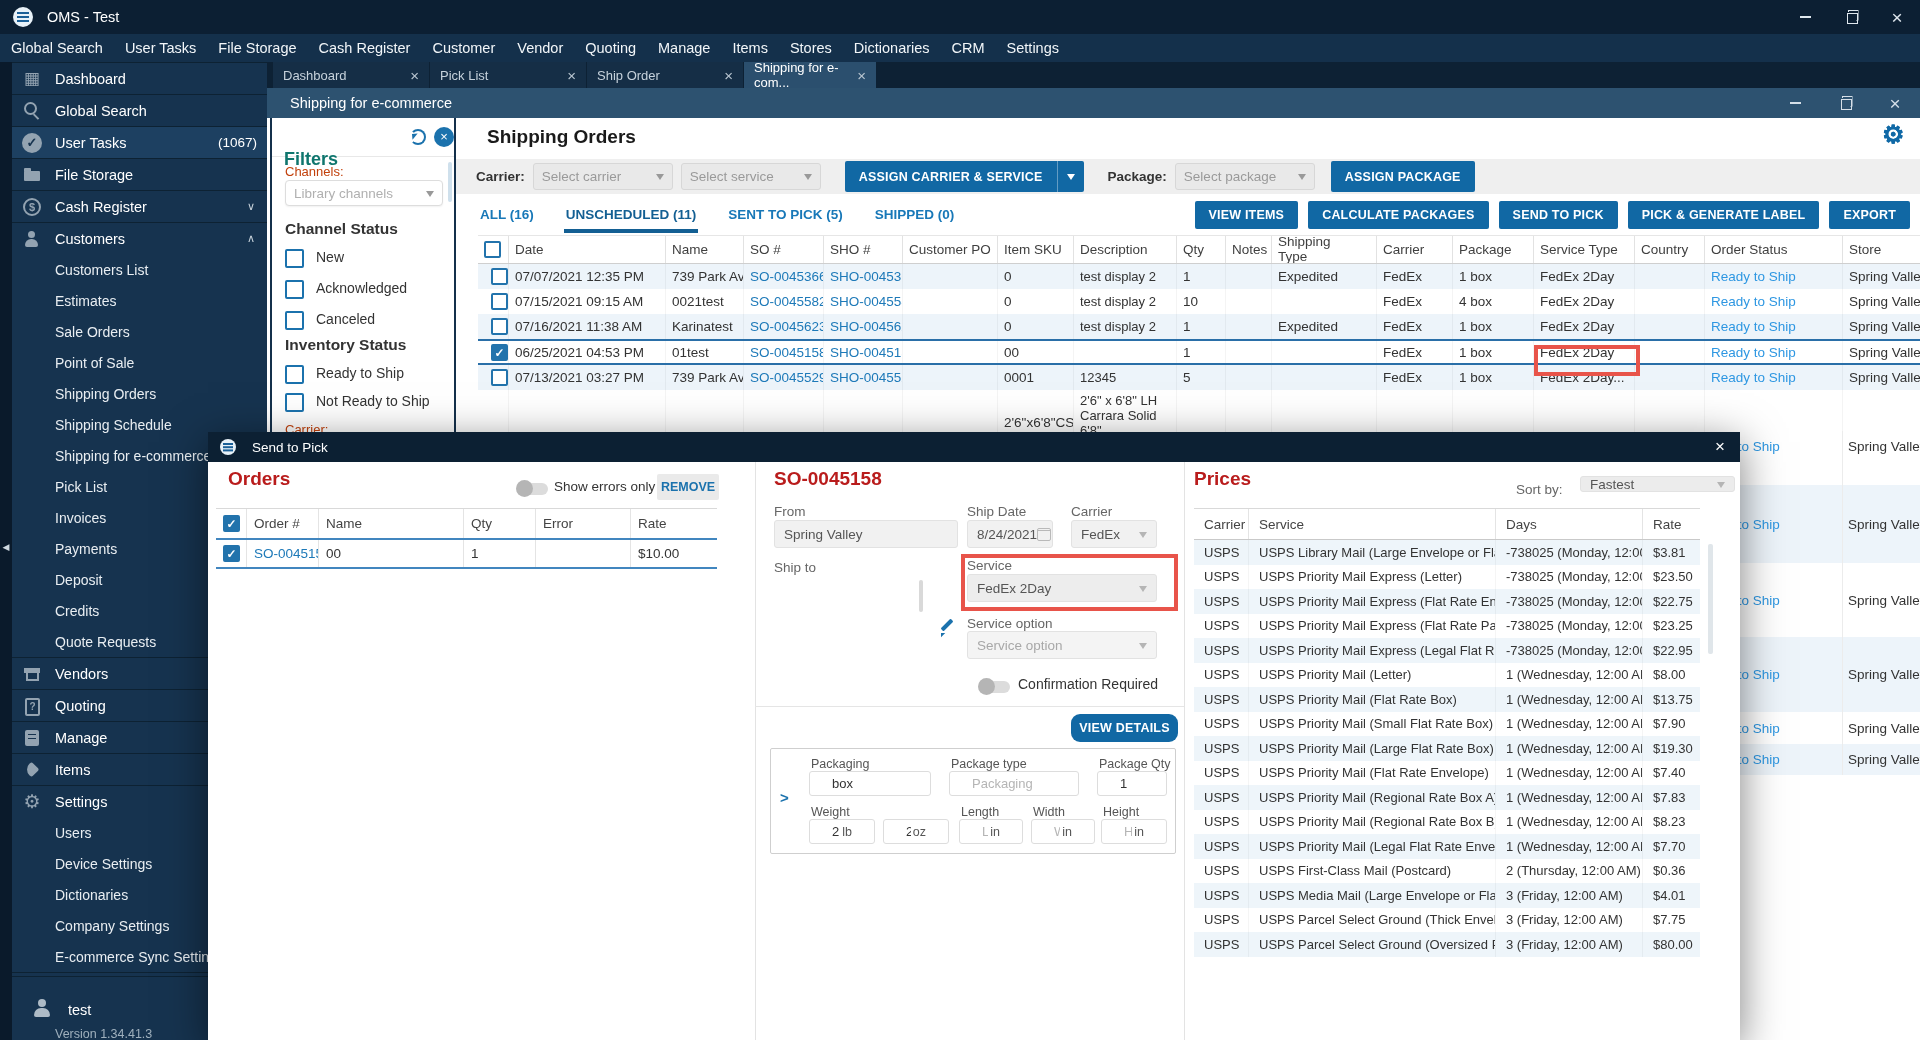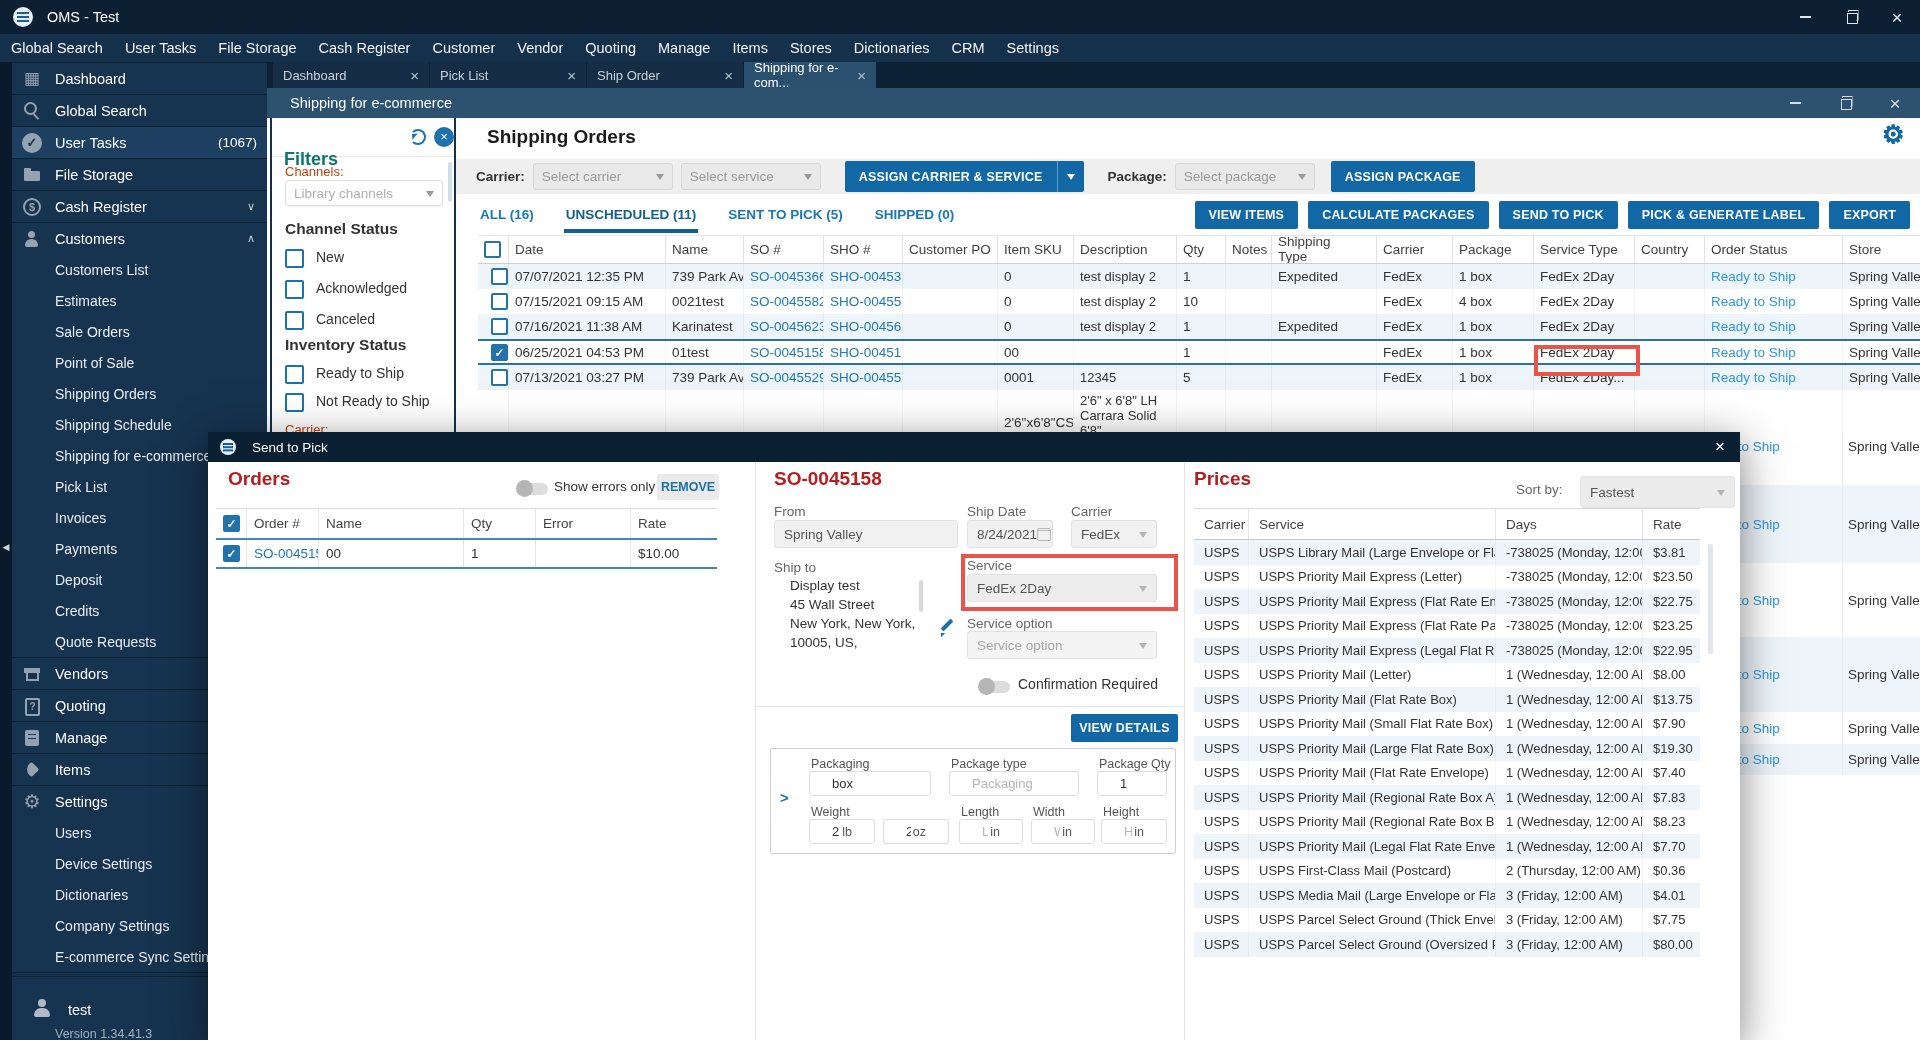--- a/index.html
+++ b/index.html
@@ -756,45 +756,41 @@
       <span>8/24/2021</span>
       <span class="cal"></span>
     </div>
     <span class="mlabel" style="left:863px;top:72px;">Carrier</span>
     <div class="dinput" style="left:863px;top:88px;width:86px;">
       <span>FedEx</span>
       <span class="caret"></span>
     </div>
 
     <span class="mlabel" style="left:566px;top:128px;">Ship to</span>
-    <div class="address" style="left:582px;top:144px;">Display test
-45 Wall Street
-New York, New York,
-10005, US,</div>
     <span class="vscroll" style="left:711px;top:148px;height:32px;"></span>
     <span class="pencil" style="left:729px;top:186px;"></span>
 
     <span class="mlabel" style="left:759px;top:126px;">Service</span>
     <div class="dinput" style="left:759px;top:142px;width:190px;background:#ededed;">
       <span>FedEx 2Day</span>
       <span class="caret"></span>
     </div>
     <div class="redbox" style="position:absolute;left:753px;top:122px;width:217px;height:57px;"></div>
 
     <span class="mlabel" style="left:759px;top:184px;">Service option</span>
     <div class="dinput lightph" style="left:759px;top:199px;width:190px;">
       <span>Service option</span>
       <span class="caret"></span>
     </div>
 
     <span class="tgl" style="left:772px;top:249px;"></span>
     <span class="mtext" style="left:810px;top:244px;font-size:14px;">Confirmation Required</span>
 
     <div class="mdiv-h" style="left:547px;top:274px;width:429px;"></div>
-    <button class="bluebtn" style="position:absolute;left:863px;top:282px;width:107px;height:28px;padding:0;">VIEW DETAILS</button>
+    <button class="bluebtn" style="position:absolute;left:863px;top:282px;width:107px;height:28px;padding:0;border-radius:9px;">VIEW DETAILS</button>
 
     <div class="pkgpanel">
       <span class="chev-right" style="left:9px;top:40px;">&gt;</span>
       <span class="pkglabel" style="left:40px;top:8px;">Packaging</span>
       <span class="pkglabel" style="left:180px;top:8px;">Package type</span>
       <span class="pkglabel" style="left:328px;top:8px;">Package Qty</span>
       <div class="fld" style="left:38px;top:22px;width:122px;">
         <input value="box" style="">
       </div>
       <div class="fld" style="left:178px;top:22px;width:130px;">
@@ -824,21 +820,21 @@
         <span class="unit">in</span>
       </div>
       <div class="fld" style="left:330px;top:70px;width:66px;">
         <input placeholder="Height" style="">
         <span class="unit">in</span>
       </div>
     </div>
 
     <div class="mh2" style="left:986px;top:36px;">Prices</div>
     <span class="mlabel" style="left:1308px;top:50px;">Sort by:</span>
-    <div class="dinput" style="left:1372px;top:44px;width:155px;height:32px;background:#ececec;">
+    <div class="dinput" style="left:1372px;top:44px;width:155px;height:16px;background:#ececec;">
       <span>Fastest</span>
       <span class="caret"></span>
     </div>
 
     <div class="phead pgrid">
       <span class="tc">Carrier</span>
       <span class="tc">Service</span>
       <span class="tc">Days</span>
       <span class="tc">Rate</span>
     </div>

